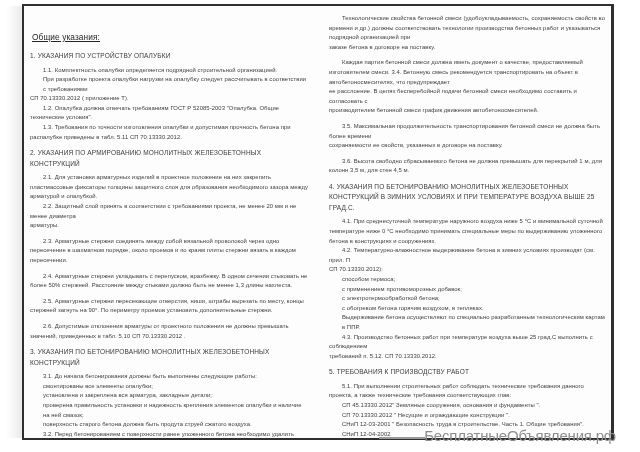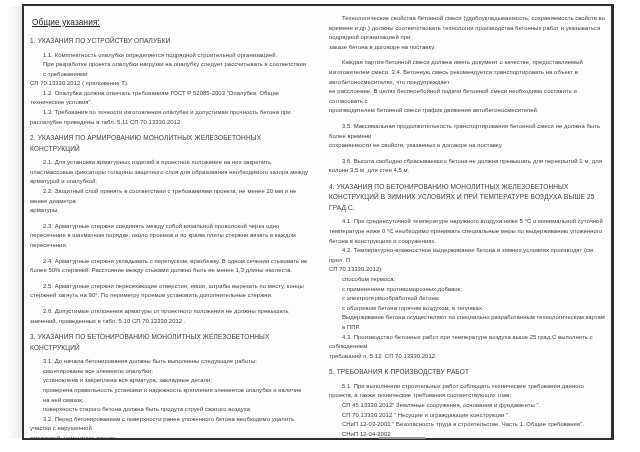--- a/index.html
+++ b/index.html
@@ -62,21 +62,21 @@
     gap: 10px;
   }
   .col {
     width: 289px;
     padding: 8px 4px 0 6px;
     box-sizing: border-box;
   }
   .doc-title {
     font-size: 8.3px;
     text-decoration: underline;
-    margin: 3px 0 9px 2px;
+    margin: 18px 0 9px 2px;
     letter-spacing: .1px;
     color: #262626;
   }
   .heading {
     font-size: 6.5px;
     line-height: 10.5px;
     margin: 6px 0 4px 0;
     letter-spacing: .15px;
     color: #3a3a3a;
   }
@@ -185,13 +185,14 @@
         <p class="para sub">СП 70.13330.2012 " Несущие и ограждающие  конструкции ".</p>
         <p class="para sub">СНиП 12-03-2001 " Безопасность труда в строительстве. Часть 1. Общие требования".</p>
         <p class="para sub">СНиП 12-04-2002</p>
 
       </div>
 
     </div>
   </div>
 
   <div id="wm-rule"></div>
+  <div id="watermark">БесплатныеОбъявления.рф</div>
 </div>
 
 </body></html>

